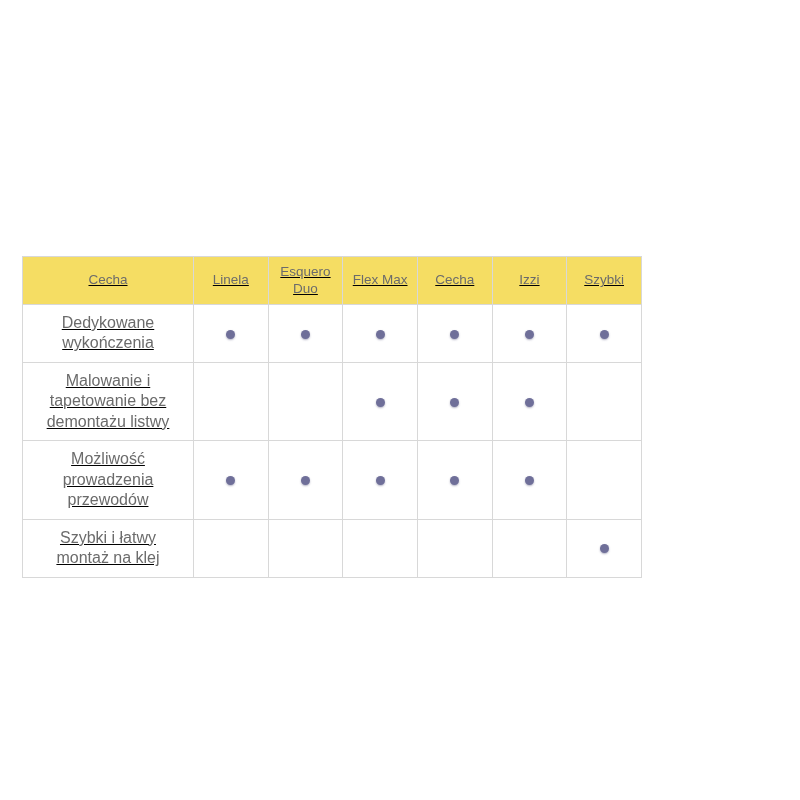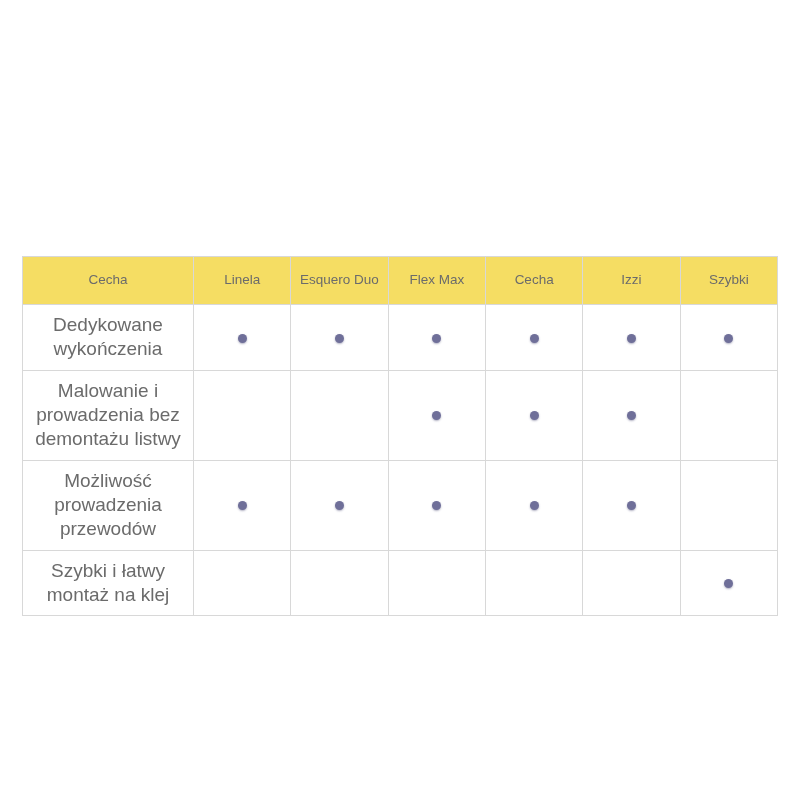--- a/index.html
+++ b/index.html
@@ -17,22 +17,23 @@
     overflow: hidden;
   }
   .table-wrap {
     position: absolute;
     left: 22px;
     top: 256px;
     width: 756px;
   }
   table.compare {
     border-collapse: collapse;
-    width: 756px;
+    width: 620px;
     table-layout: fixed;
+    text-decoration: underline;
   }
   table.compare th,
   table.compare td {
     border: 1px solid #d8d8d8;
     padding: 0;
     vertical-align: middle;
     text-align: center;
   }
   thead th {
     background: #f5dd63;
@@ -43,21 +44,21 @@
     line-height: 1.22;
     padding: 4px 6px;
   }
   thead th.first-col {
     width: 170px;
   }
   tbody th.row-label {
     background: #ffffff;
     color: #6b6b6b;
     font-weight: normal;
-    font-size: 19px;
+    font-size: 16px;
     line-height: 1.28;
     padding: 8px 10px;
     text-align: center;
   }
   tbody td.cell {
     height: 44px;
   }
   .dot {
     display: inline-block;
     width: 9px;
@@ -94,21 +95,21 @@
         <tr class="r1">
           <th class="row-label">Dedykowane wykończenia</th>
           <td class="cell"><span class="dot"></span></td>
           <td class="cell"><span class="dot"></span></td>
           <td class="cell"><span class="dot"></span></td>
           <td class="cell"><span class="dot"></span></td>
           <td class="cell"><span class="dot"></span></td>
           <td class="cell"><span class="dot"></span></td>
         </tr>
         <tr class="r2">
-          <th class="row-label">Malowanie i prowadzenia bez demontażu listwy</th>
+          <th class="row-label">Malowanie i tapetowanie bez demontażu listwy</th>
           <td class="cell"></td>
           <td class="cell"></td>
           <td class="cell"><span class="dot"></span></td>
           <td class="cell"><span class="dot"></span></td>
           <td class="cell"><span class="dot"></span></td>
           <td class="cell"></td>
         </tr>
         <tr class="r3">
           <th class="row-label">Możliwość prowadzenia przewodów</th>
           <td class="cell"><span class="dot"></span></td>

